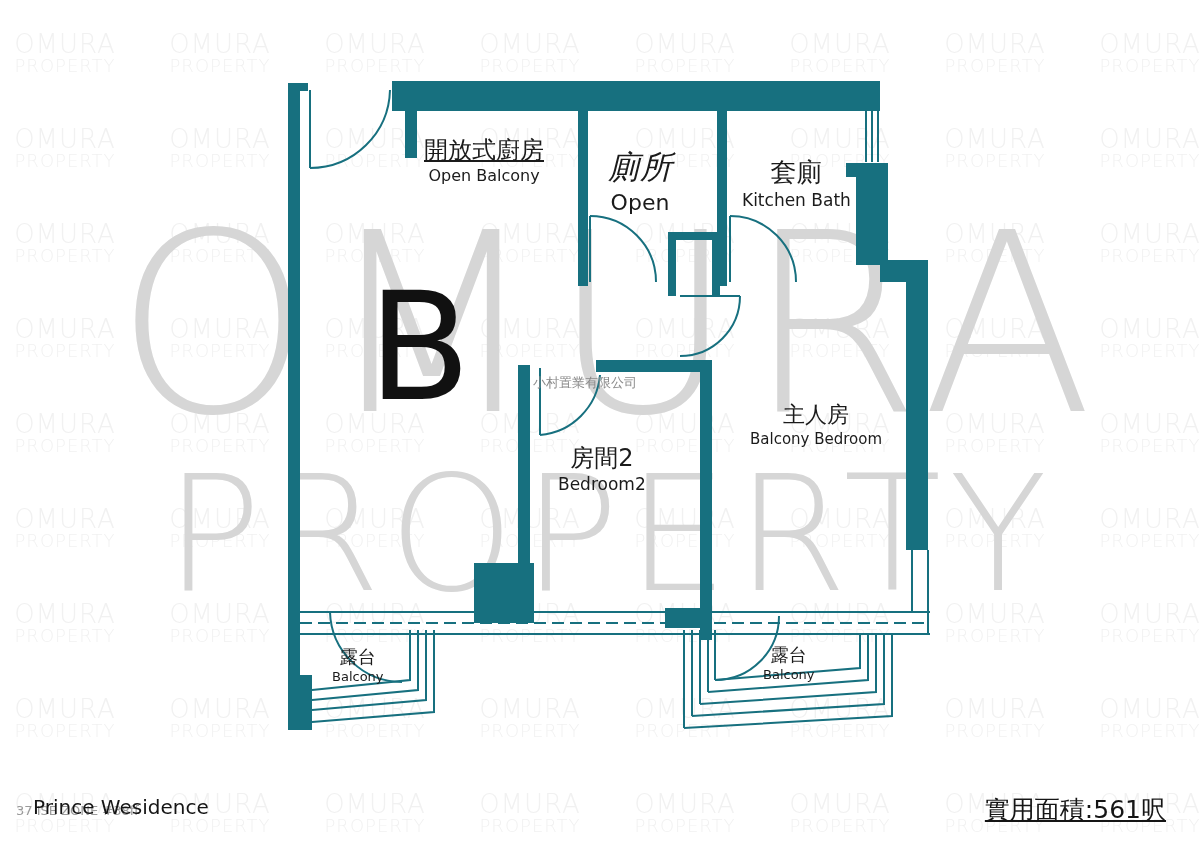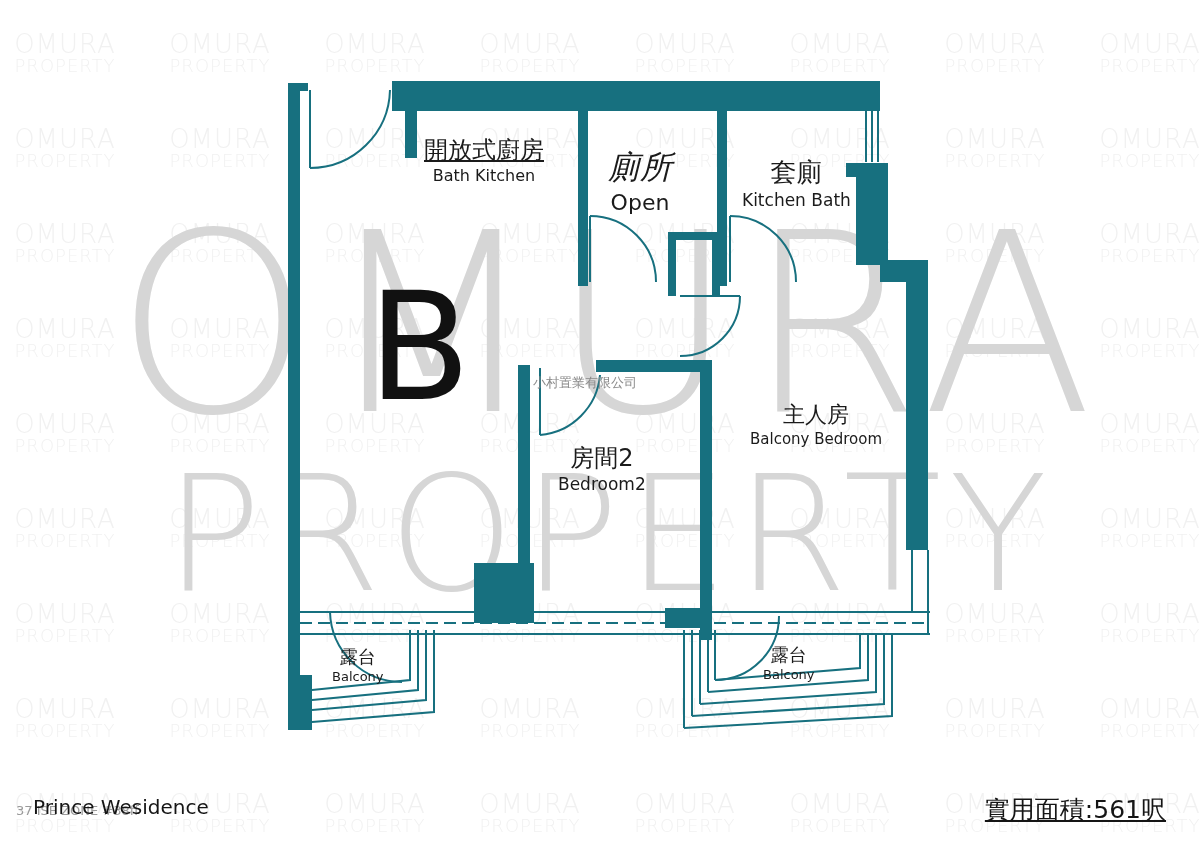--- a/index.html
+++ b/index.html
@@ -408,21 +408,21 @@
       <path d="M708 692 L708 630"></path>
     <path d="M700 704 L700 630"></path>
       <path d="M692 716 L692 630"></path>
     <path d="M684 728 L684 630"></path>
     <path d="M715 680 A 64 64 0 0 0 779 616"></path>
   </g>
 </svg>
 
 <div class="room-label" style="left:424px; top:134px;">
   <span class="zh" style="font-size:24px;text-decoration:underline;">開放式廚房</span>
-  <span class="en" style="font-size:16px;">Bath Kitchen</span>
+  <span class="en" style="font-size:16px;">Open Balcony</span>
 </div>
 <div class="room-label" style="left:608px; top:146px;">
   <span class="zh" style="font-size:32px;font-style:italic;">廁所</span>
   <span class="en" style="font-size:22px;">Open</span>
 </div>
 <div class="room-label" style="left:742px; top:155px;">
   <span class="zh" style="font-size:26px;">套廁</span>
   <span class="en" style="font-size:17px;">Kitchen Bath</span>
 </div>
 <div class="room-label" style="left:750px; top:400px;">

